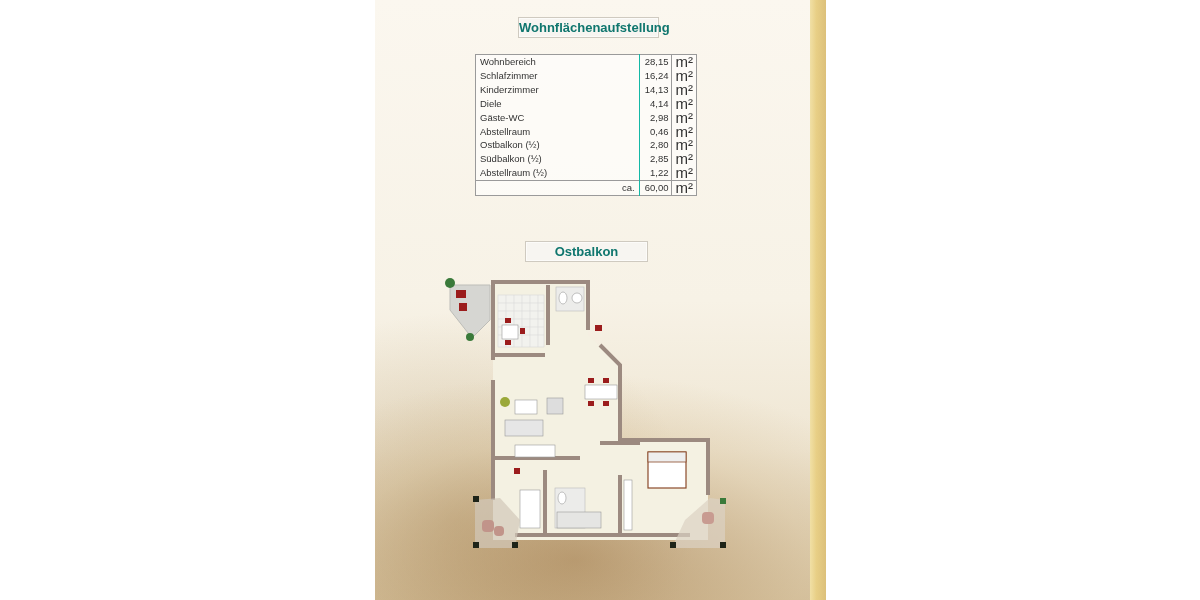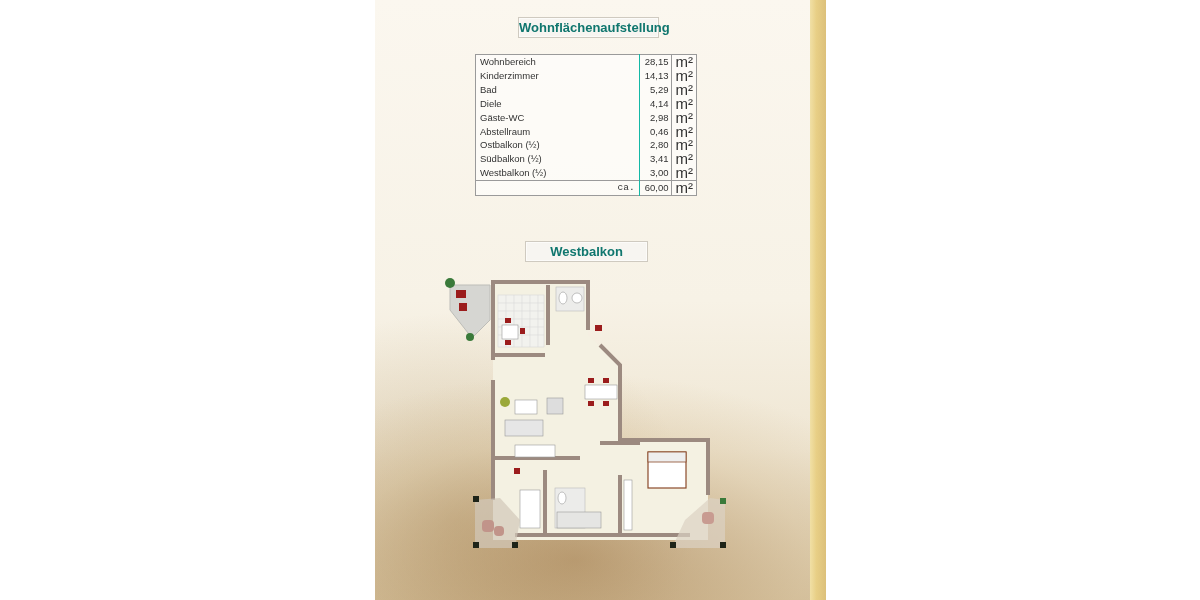--- a/index.html
+++ b/index.html
@@ -30,47 +30,47 @@
   table.areas {
     position:absolute; left:475px; top:54px; width:222px;
     border-collapse:collapse; font-size:9.5px; color:#333;
     border:1px solid #9a9a9a; background:rgba(255,255,255,0.6);
   }
   table.areas td { padding:0 3px; height:13.9px; line-height:13.9px; white-space:nowrap; }
   table.areas td.name { width:162px; padding-left:4px; }
   table.areas td.val { text-align:right; border-left:1px solid #14b8a6; width:26px; }
   table.areas td.unit { text-align:center; border-left:1px solid #9a9a9a; width:14px; font-size:15px; }
   table.areas tr.total td { border-top:1px solid #9a9a9a; }
-  table.areas tr.total td.name { text-align:right; padding-right:4px;font-family:Liberation Mono, monospace; }
+  table.areas tr.total td.name { text-align:right; padding-right:4px; }
 
   .plan { position:absolute; left:440px; top:272px; width:300px; height:290px; }
 </style>
 </head>
 <body>
 
 <div class="page"></div>
 <div class="page-edge"></div>
 
 <div id="title1" class="title-box">Wohnflächenaufstellung</div>
 
 <table class="areas">
   <tbody>
     <tr>
         <td class="name">Wohnbereich</td>
         <td class="val">28,15</td>
         <td class="unit">m²</td>
       </tr>
     <tr>
-        <td class="name">Kinderzimmer</td>
-        <td class="val">14,13</td>
+        <td class="name">Schlafzimmer</td>
+        <td class="val">16,24</td>
         <td class="unit">m²</td>
       </tr>
     <tr>
-        <td class="name">Bad</td>
-        <td class="val">5,29</td>
+        <td class="name">Kinderzimmer</td>
+        <td class="val">14,13</td>
         <td class="unit">m²</td>
       </tr>
     <tr>
         <td class="name">Diele</td>
         <td class="val">4,14</td>
         <td class="unit">m²</td>
       </tr>
     <tr>
         <td class="name">Gäste-WC</td>
         <td class="val">2,98</td>
@@ -81,37 +81,37 @@
         <td class="val">0,46</td>
         <td class="unit">m²</td>
       </tr>
     <tr>
         <td class="name">Ostbalkon (½)</td>
         <td class="val">2,80</td>
         <td class="unit">m²</td>
       </tr>
     <tr>
         <td class="name">Südbalkon (½)</td>
-        <td class="val">3,41</td>
+        <td class="val">2,85</td>
         <td class="unit">m²</td>
       </tr>
     <tr>
-        <td class="name">Westbalkon (½)</td>
-        <td class="val">3,00</td>
+        <td class="name">Abstellraum (½)</td>
+        <td class="val">1,22</td>
         <td class="unit">m²</td>
       </tr>
     <tr class="total">
         <td class="name">ca.</td>
         <td class="val">60,00</td>
         <td class="unit">m²</td>
       </tr>
   </tbody>
 </table>
 
-<div id="title2" class="title-box">Westbalkon</div>
+<div id="title2" class="title-box">Ostbalkon</div>
 
 <svg class="plan" viewBox="440 272 300 290" xmlns="http://www.w3.org/2000/svg">
 
   <polygon points="493,282 588,282 588,335 620,365 620,440 708,440 708,540 493,540" fill="#f4f1e2"></polygon>
 
   <g stroke="#d8d8d8" stroke-width="0.6" fill="#f2f2ee">
     <rect x="498" y="295" width="46" height="52"></rect>
     <line x1="506" y1="295" x2="506" y2="347"></line>
       <line x1="514" y1="295" x2="514" y2="347"></line>
       <line x1="522" y1="295" x2="522" y2="347"></line>

